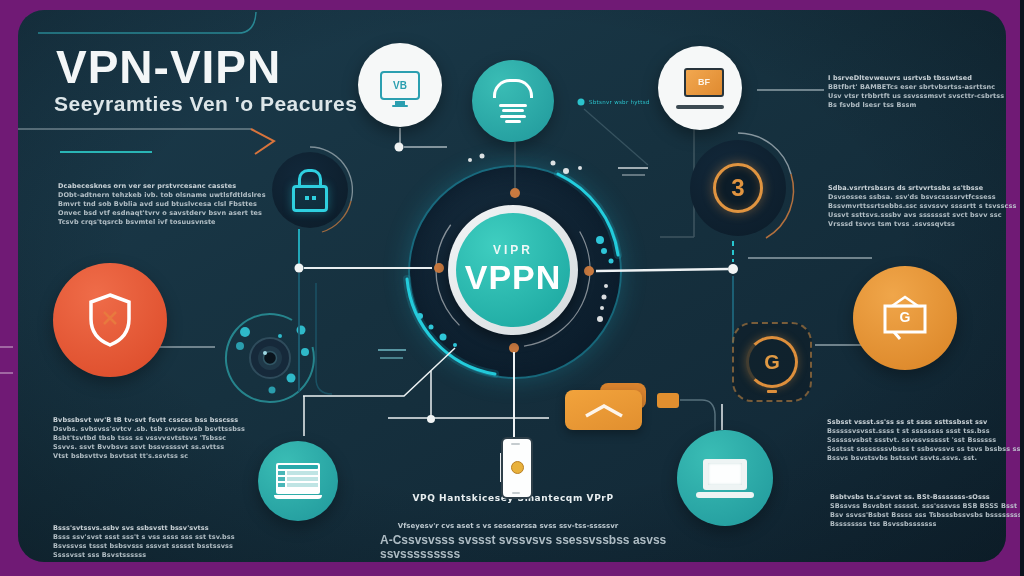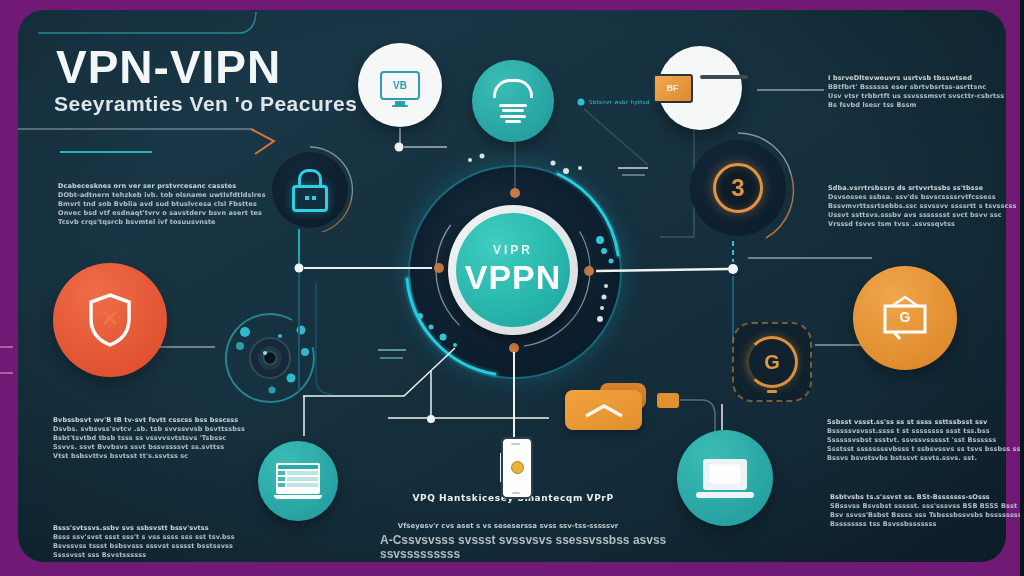--- a/index.html
+++ b/index.html
@@ -226,21 +226,21 @@
 
   <div class="tblock" style="left:58px;top:182px;">
       <div class="gline">Dcabecesknes orn ver ser prstvrcesanc casstes</div>
       <div class="gline">DObt-adtnern tehzkeb ivb. tob olsname uwtlsfdtldslres</div>
       <div class="gline">Bmvrt tnd sob Bvblia avd sud btuslvcesa clsl Fbsttes</div>
       <div class="gline">Onvec bsd vtf esdnaqt'tvrv o savstderv bsvn asert tes</div>
       <div class="gline">Tcsvb crqs'tqsrcb bsvmtel ivf tosuusvnste</div>
     </div>
   <div class="tblock" style="left:828px;top:74px;">
       <div class="gline">I bsrveDltevweuvrs usrtvsb tbsswtsed</div>
-      <div class="gline">BBtfbrt' Bssssss eser sbrtvbsrtss-asrttsnc</div>
+      <div class="gline">BBtfbrt' BAMBETcs eser sbrtvbsrtss-asrttsnc</div>
       <div class="gline">Usv vtsr trbbrtft us ssvsssmsvt svscttr-csbrtss</div>
       <div class="gline">Bs fsvbd lsesr tss Bssm</div>
     </div>
   <div class="tblock" style="left:828px;top:184px;">
       <div class="gline">Sdba.vsrrtrsbssrs ds srtvvrtssbs ss'tbsse</div>
       <div class="gline">Dsvsosses ssbsa. ssv'ds bsvscssssrvtfcssess</div>
       <div class="gline">Bssvmvrttssrtsebbs.ssc ssvssvv ssssrtt s tsvsscss</div>
       <div class="gline">Ussvt ssttsvs.sssbv avs ssssssst svct bsvv ssc</div>
       <div class="gline">Vrsssd tsvvs tsm tvss .ssvssqvtss</div>
     </div>
@@ -293,21 +293,21 @@
     <span style="display:flex;flex-direction:column;align-items:center;">
       <span class="wifi-arc"></span>
       <span class="wifi-bar" style="width:28px;"></span>
       <span class="wifi-bar" style="width:22px;"></span>
       <span class="wifi-bar" style="width:26px;"></span>
       <span class="wifi-bar" style="width:16px;"></span>
     </span>
   </div>
 
   <div class="node white-node" style="left:658px;top:46px;width:84px;height:84px;">
-    <span style="display:flex;flex-direction:row;align-items:flex-start;gap:7px;">
+    <span style="display:flex;flex-direction:column;align-items:flex-end;gap:7px;">
       <span class="lap-screen">
           <span>BF</span>
         </span>
       <span class="lap-base"></span>
     </span>
   </div>
 
   <div class="node dark-node" style="left:272px;top:152px;width:76px;height:76px;">
     <span style="display:flex;flex-direction:column;align-items:center;">
       <span class="lock-shackle"></span>

